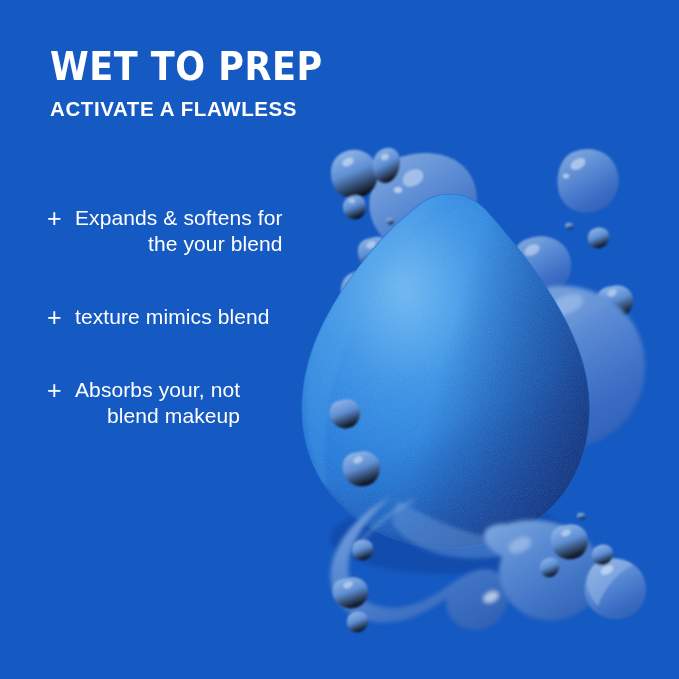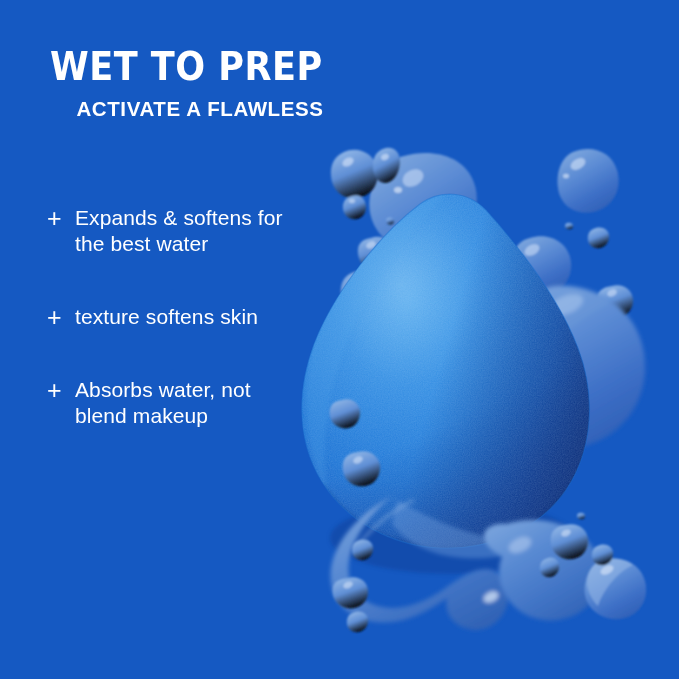--- a/index.html
+++ b/index.html
@@ -48,21 +48,21 @@
 
   #subtitle {
     color: #ffffff;
     font-size: 20.5px;
     font-weight: 600;
     letter-spacing: 0.6px;
     line-height: 1.28;
     margin: 0;
     font-family: "Liberation Sans", sans-serif;
   }
-  #subtitle .sub-line { display: block; white-space: nowrap; text-align: center; }
+  #subtitle .sub-line { display: block; white-space: nowrap; }
 
   #bullets {
     position: absolute;
     left: 47px;
     top: 205px;
     width: 300px;
     z-index: 40;
   }
   .bullet {
     display: flex;
@@ -80,21 +80,21 @@
     font-family: "Liberation Sans", sans-serif;
   }
   .btext {
     color: #ffffff;
     font-size: 21px;
     font-weight: 400;
     line-height: 26px;
     letter-spacing: 0.1px;
     font-family: "Liberation Sans", sans-serif;
   }
-  .btext .bl { display: block; white-space: nowrap; }
+  .btext .bl { display: block; white-space: nowrap; text-align: right; }
 </style>
 </head>
 <body>
 
 <div id="stage" style="background: #c2410c;">
 
   <svg id="art" viewBox="0 0 679 679" aria-hidden="true">
     <defs>
 
       <radialGradient id="spongeGrad" cx="36%" cy="30%" r="88%">
@@ -361,34 +361,34 @@
       <span class="sub-line">ACTIVATE A FLAWLESS</span>
     </h2>
   </div>
 
   <div id="bullets">
 
     <div class="bullet">
       <span class="plus">+</span>
       <span class="btext">
         <span class="bl">Expands &amp; softens for</span>
-        <span class="bl">the best water</span>
+        <span class="bl">the your blend</span>
       </span>
     </div>
 
     <div class="bullet">
       <span class="plus">+</span>
       <span class="btext">
-        <span class="bl">texture softens skin</span>
+        <span class="bl">texture mimics blend</span>
       </span>
     </div>
 
     <div class="bullet">
       <span class="plus">+</span>
       <span class="btext">
-        <span class="bl">Absorbs water, not</span>
+        <span class="bl">Absorbs your, not</span>
         <span class="bl">blend makeup</span>
       </span>
     </div>
 
   </div>
 
 </div>
 
 </body></html>

